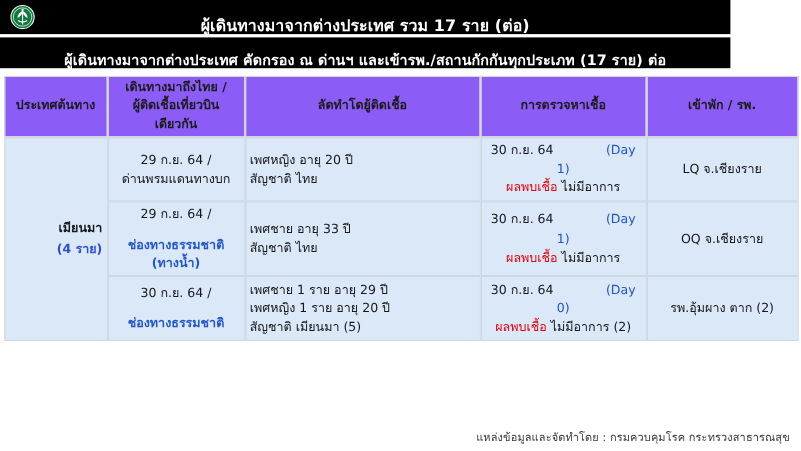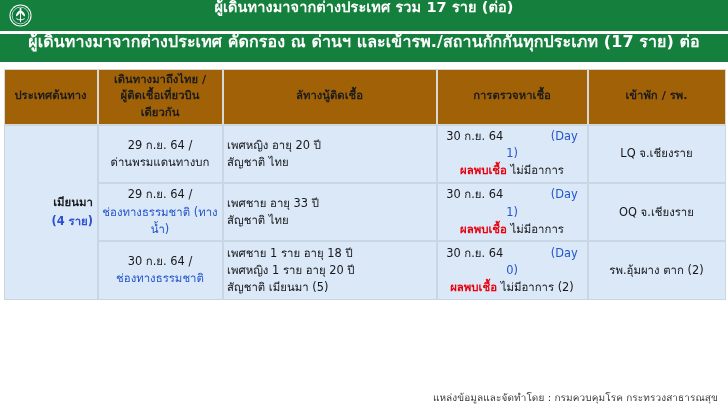--- a/index.html
+++ b/index.html
@@ -12,43 +12,43 @@
     background: #ffffff;
     font-family: "DejaVu Sans", "Liberation Sans", sans-serif;
     overflow: hidden;
     position: relative;
   }
 
   
   .title-bar {
     position: absolute;
     left: 0;
-    width: 728px;
-    background: #15803d;
+    width: 664px;
+    background: #000000;
     color: #ffffff;
     display: flex;
-    align-items: flex-start;
+    align-items: flex-end;
     justify-content: center;
   }
   .title-bar-main {
     top: 0;
     height: 31px;
   }
   .title-bar-sub {
     top: 34px;
     height: 28px;
   }
   .title-bar-main .bar-text {
     font-size: 14.5px;
     font-weight: bold;
     letter-spacing: 0.1px;
     line-height: 1;
   }
   .title-bar-sub .bar-text {
-    font-size: 16px;
+    font-size: 13px;
     font-weight: bold;
     letter-spacing: 0.1px;
     line-height: 1;
   }
 
   
   .logo {
     position: absolute;
     left: 9px;
     top: 4px;
@@ -67,21 +67,21 @@
   }
   .data-table th,
   .data-table td {
     border: 1px solid #ffffff;
     outline: 1px solid #c9d6e4;
     outline-offset: -1px;
     vertical-align: middle;
     padding: 3px 4px;
   }
   .data-table thead th {
-    background: #a16207;
+    background: #8b5cf6;
     color: #1b1b1b;
     font-size: 11.3px;
     font-weight: bold;
     text-align: center;
     line-height: 1.45;
     height: 44px;
     border: 1px solid #ffffff;
     outline: 1px solid #d8d8d8;
   }
   .data-table tbody td {
@@ -105,22 +105,22 @@
   }
   .origin-name { display: block; color: #16171a; }
   .origin-count {
     display: block;
     color: #2b4fd4;
     font-weight: bold;
     margin-top: 2px;
   }
 
   .line { display: block; }
-  .accent-blue { color: #2255cc; font-weight: normal; }
-  .accent-red  { color: #e8000d; font-weight: bold; }
+  .accent-blue { color: #2255cc; font-weight: bold; margin-top: 10px; }
+  .accent-red  { color: #e8000d; font-weight: normal; }
   .day-tag     { color: #2255cc; margin-left: 44px; }
 
   
   .footer-note {
     position: absolute;
     right: 10px;
     bottom: 5px;
     font-size: 10px;
     color: #3a3a3a;
     letter-spacing: 0.1px;
@@ -157,21 +157,21 @@
     <col class="col-test">
       <col class="col-stay">
   </colgroup>
   <thead>
     <tr>
       <th>ประเทศต้นทาง</th>
       <th>
         <span class="line">เดินทางมาถึงไทย /</span>
         <span class="line">ผู้ติดเชื้อเที่ยวบินเดียวกัน</span>
       </th>
-      <th>ลัทางนู้ติดเชื้อ</th>
+      <th>ลัดทำโดยู้ติดเชื้อ</th>
       <th>การตรวจหาเชื้อ</th>
       <th>เข้าพัก / รพ.</th>
     </tr>
   </thead>
   <tbody>
 
     <tr>
       <td class="origin-cell" rowspan="3">
         <span class="origin-name">เมียนมา</span>
         <span class="origin-count">(4 ราย)</span>
@@ -218,21 +218,21 @@
       </td>
       <td class="cell-center">OQ จ.เชียงราย</td>
     </tr>
 
     <tr>
       <td class="cell-center">
         <span class="line">30 ก.ย. 64 /</span>
         <span class="line accent-blue">ช่องทางธรรมชาติ</span>
       </td>
       <td class="cell-left">
-        <span class="line">เพศชาย 1 ราย อายุ 18 ปี</span>
+        <span class="line">เพศชาย 1 ราย อายุ 29 ปี</span>
         <span class="line">เพศหญิง 1 ราย อายุ 20 ปี</span>
         <span class="line">สัญชาติ เมียนมา (5)</span>
       </td>
       <td class="cell-center">
         <span class="line">
           <span>30 ก.ย. 64</span>
           <span class="day-tag">(Day 0)</span>
         </span>
         <span class="line">
           <span class="accent-red">ผลพบเชื้อ</span>

